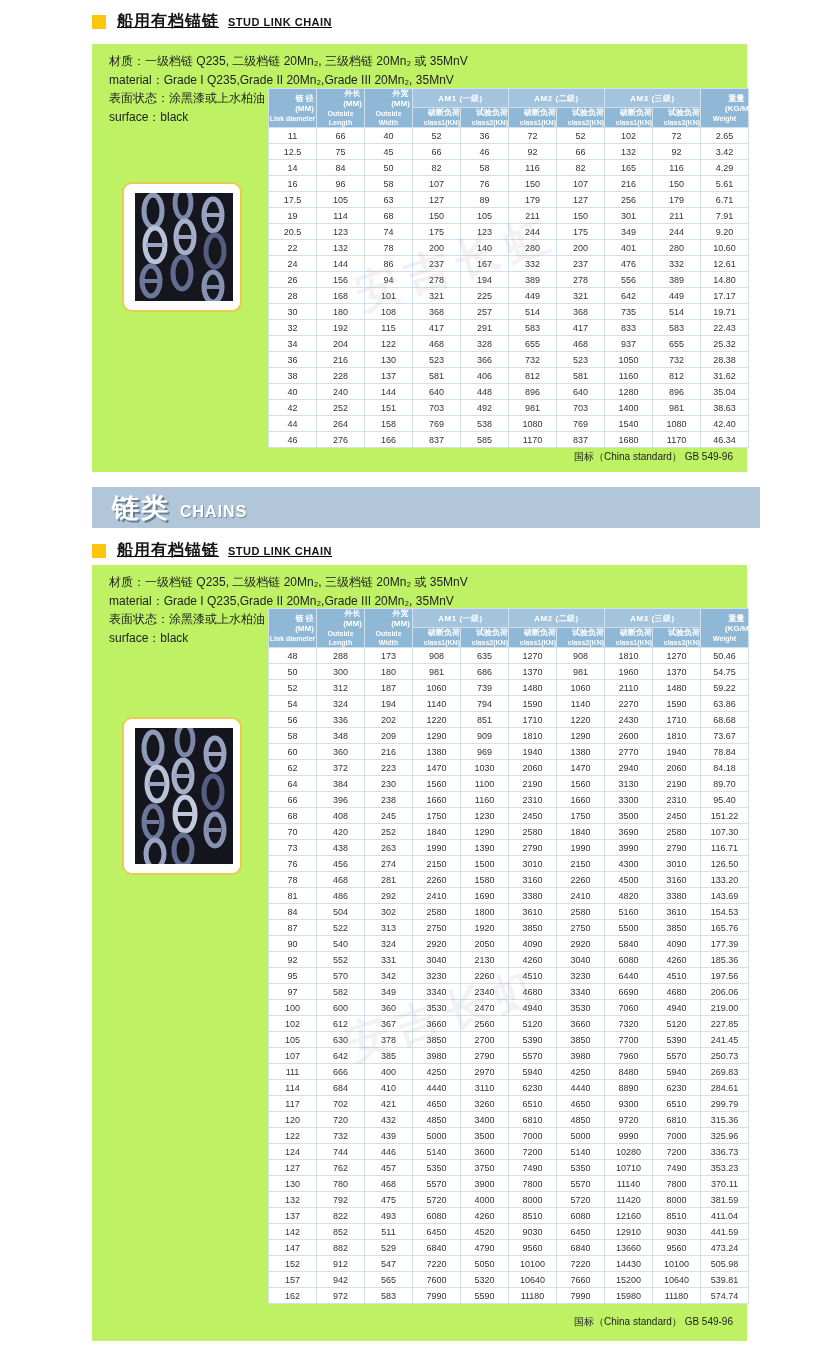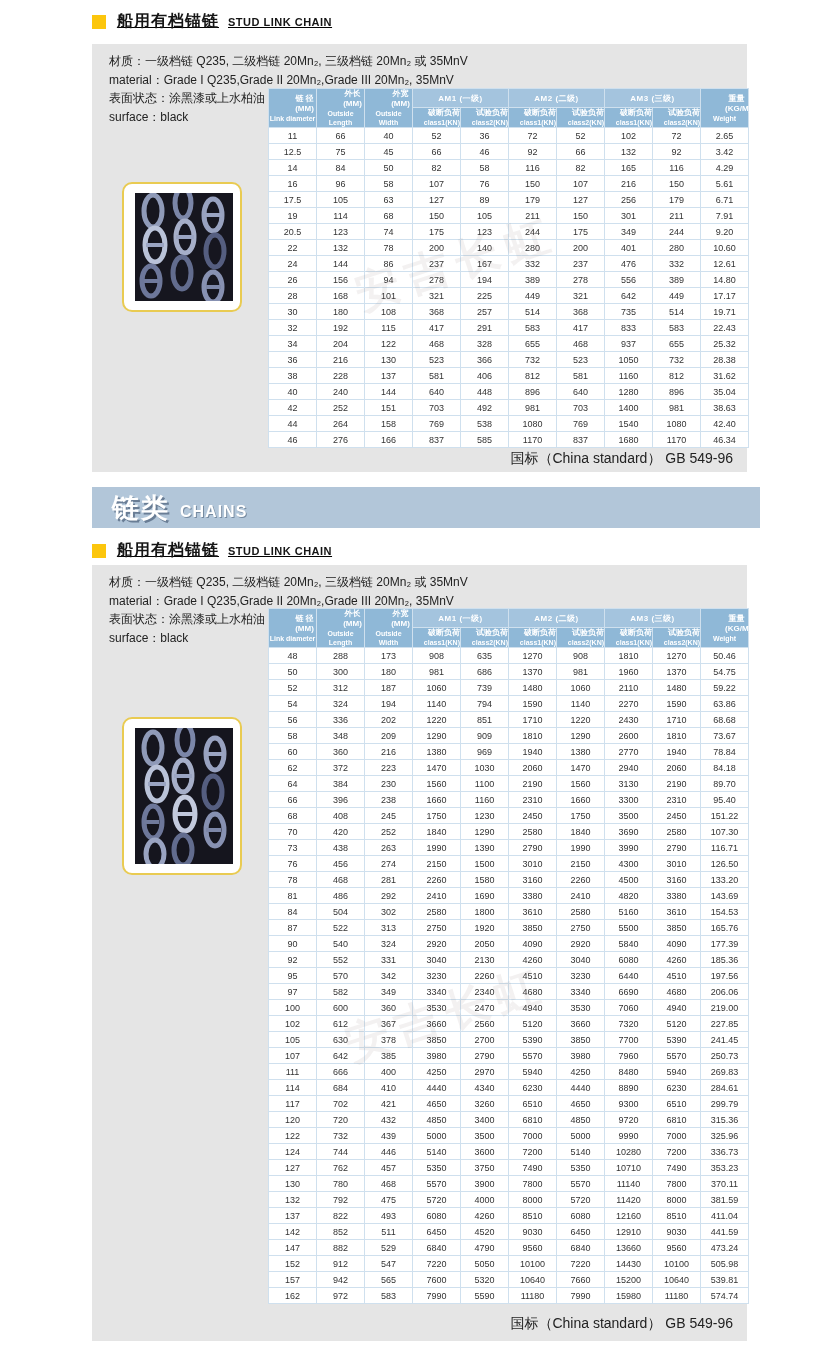--- a/index.html
+++ b/index.html
@@ -5,39 +5,39 @@
   html,body{margin:0;padding:0;}
   body{
     width:830px;height:1347px;position:relative;background:#ffffff;
     font-family:"Liberation Sans", sans-serif;overflow:hidden;
   }
   .section-title{position:absolute;display:flex;align-items:center;text-decoration:underline;}
   .bullet{width:14px;height:14px;background:#fcc60d;margin-right:11px;flex:0 0 auto;}
   .title-cn{font-size:16px;font-weight:bold;color:#151515;letter-spacing:1px;}
   .title-en{font-size:11px;font-weight:bold;color:#151515;margin-left:9px;letter-spacing:0.5px;}
 
-  .panel{position:absolute;background:#e5e5e5;}
+  .panel{position:absolute;background:#bef264;}
   .intro{position:absolute;left:17px;top:8px;color:#222;white-space:nowrap;}
   .intro .line-cn{font-size:12px;line-height:19px;}
   .intro .line-en{font-size:12px;line-height:18px;}
 
   .photo-card{position:absolute;background:#ffffff;border:2px solid #e9cb52;border-radius:10px;padding:9px 11px;box-sizing:border-box;}
   .photo-card svg{display:block;}
 
   .data-table{position:absolute;border-collapse:separate;border-spacing:1px;table-layout:fixed;background:#cfe0ee;}
   .data-table th{background:#8fb8d7;color:#fff;font-weight:bold;padding:0;vertical-align:middle;text-align:center;}
   .data-table .group-th{background:#a4c4de;font-size:8px;height:18px;letter-spacing:0.5px;}
   .data-table .sub-th .cn{font-size:8px;line-height:10px;}
   .data-table .sub-th .en{font-size:7px;line-height:9px;font-weight:bold;}
   .data-table .sub-th{height:17px;text-align:right;}
   .data-table .span-th .cn{font-size:8px;line-height:10px;padding-left:24px;}
   .data-table .span-th .en{font-size:7px;line-height:9px;}
   .data-table td{background:#fff;color:#333;font-size:9px;text-align:center;height:15px;padding:0;overflow:hidden;}
 
-  .standard-note{position:absolute;font-size:14px;color:#222;white-space:nowrap;margin-left:20px;}
+  .standard-note{position:absolute;font-size:10px;color:#222;white-space:nowrap;margin-left:20px;}
 
   .banner{position:absolute;background:#b2c6d9;color:#fff;display:flex;align-items:center;}
   .banner-cn{font-size:27px;font-weight:bold;letter-spacing:2px;margin-left:20px;
     text-shadow:2px 2px 0 rgba(92,112,136,0.85);}
   .banner-en{font-size:16px;font-weight:bold;margin-left:10px;margin-top:8px;letter-spacing:1px;
     text-shadow:1px 1px 0 rgba(92,112,136,0.7);}
 
   .watermark{position:absolute;color:rgba(140,120,120,0.10);font-size:44px;font-weight:bold;
     transform:rotate(-18deg);white-space:nowrap;pointer-events:none;letter-spacing:8px;}
 </style>
@@ -805,21 +805,21 @@
           <td>4250</td>
           <td>8480</td>
           <td>5940</td>
           <td>269.83</td>
         </tr>
         <tr>
           <td>114</td>
           <td>684</td>
           <td>410</td>
           <td>4440</td>
-          <td>4340</td>
+          <td>3110</td>
           <td>6230</td>
           <td>4440</td>
           <td>8890</td>
           <td>6230</td>
           <td>284.61</td>
         </tr>
         <tr>
           <td>117</td>
           <td>702</td>
           <td>421</td>

